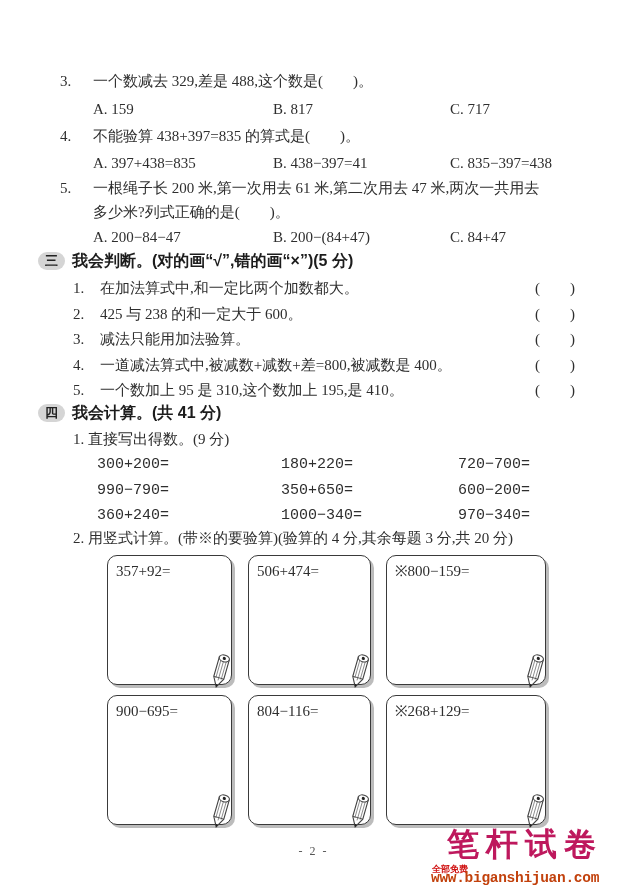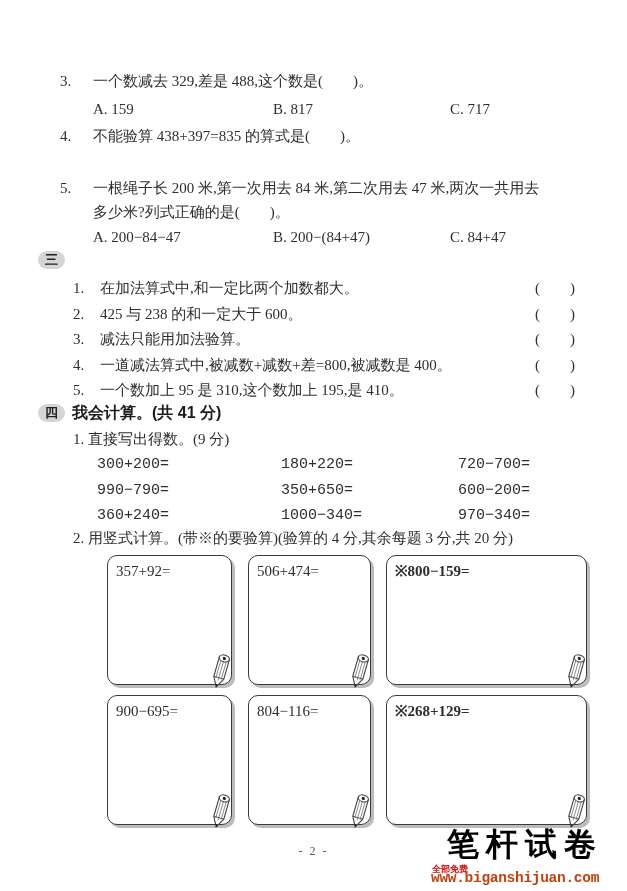--- a/index.html
+++ b/index.html
@@ -49,35 +49,35 @@
   
   .boxrow { left:93px; display:flex;padding-left:14px; }
   .calcbox {
     position:relative; height:130px; box-sizing:border-box;
     border:1.4px solid #3a3a3a; border-radius:10px;
     background:#fff; box-shadow:3px 3px 0 #bcbcbc;
     padding:5px 0 0 8px;
   }
   .calcbox.b1 { width:125px; margin-right:16px; }
   .calcbox.b2 { width:123px; margin-right:15px; }
-  .calcbox.b3 { width:201px;font-weight:bold; }
+  .calcbox.b3 { width:160px; }
   .boxlabel { font-size:15px; }
   .pencil { position:absolute; right:-2px; bottom:-7px; }
 
   
   .pagenum {
     left:0; right:0; top:841px; text-align:center;
     font-size:12px; color:#555; letter-spacing:2px;
   }
   .brand { left:431px; top:826px; width:196px; height:62px; }
   .brand-name {
     position:absolute; left:16px; top:2px;
     font-family:"Liberation Sans","DejaVu Sans",sans-serif;
     font-weight:bold; font-size:32px; line-height:32px;
-    letter-spacing:7px; color:#000000; white-space:nowrap;
+    letter-spacing:7px; color:#be185d; white-space:nowrap;
   }
   .brand-tag {
     position:absolute; left:1px; top:33px;
     font-family:Liberation Serif, serif;
     font-weight:bold; font-size:9px; color:#d01212; white-space:nowrap;
   }
   .brand-url {
     position:absolute; left:0px; top:42px;
     font-family:"Liberation Mono","DejaVu Sans Mono",monospace;
     font-weight:bold; font-size:14.5px; letter-spacing:-0.3px;
@@ -94,33 +94,39 @@
   </div>
   <div class="abs optrow" style="top:99px">
     <span class="opt-c1">A. 159</span>
     <span class="opt-c2">B. 817</span>
     <span class="opt-c3">C. 717</span>
   </div>
 
   <div class="abs qline" style="top:126px">
     <span class="qlabel">4.</span><span>不能验算 438+397=835 的算式是(　　)。</span>
   </div>
+  <div class="abs optrow" style="top:153px">
+    <span class="opt-c1">A. 397+438=835</span>
+    <span class="opt-c2">B. 438−397=41</span>
+    <span class="opt-c3">C. 835−397=438</span>
+  </div>
 
   <div class="abs qline" style="top:178px">
-    <span class="qlabel">5.</span><span>一根绳子长 200 米,第一次用去 84 米,第二次用去 47 米,两次一共用去</span>
+    <span class="qlabel">5.</span><span>一根绳子长 200 米,第一次用去 61 米,第二次用去 47 米,两次一共用去</span>
   </div>
   <div class="abs qcont" style="top:202px">多少米?列式正确的是(　　)。</div>
   <div class="abs optrow" style="top:227px">
     <span class="opt-c1">A. 200−84−47</span>
     <span class="opt-c2">B. 200−(84+47)</span>
     <span class="opt-c3">C. 84+47</span>
   </div>
 
   <div class="abs sec" style="top:251px">
     <span class="badge">三</span>
+    <span class="sec-title">我会判断。(对的画“√”,错的画“×”)(5 分)</span>
   </div>
 
   <div class="abs jrow" style="top:278px">
     <span class="jlabel">1.</span>
     <span class="jtext">在加法算式中,和一定比两个加数都大。</span>
     <span class="jblank">(　　)</span>
   </div>
   <div class="abs jrow" style="top:304px">
     <span class="jlabel">2.</span>
     <span class="jtext">425 与 238 的和一定大于 600。</span>

